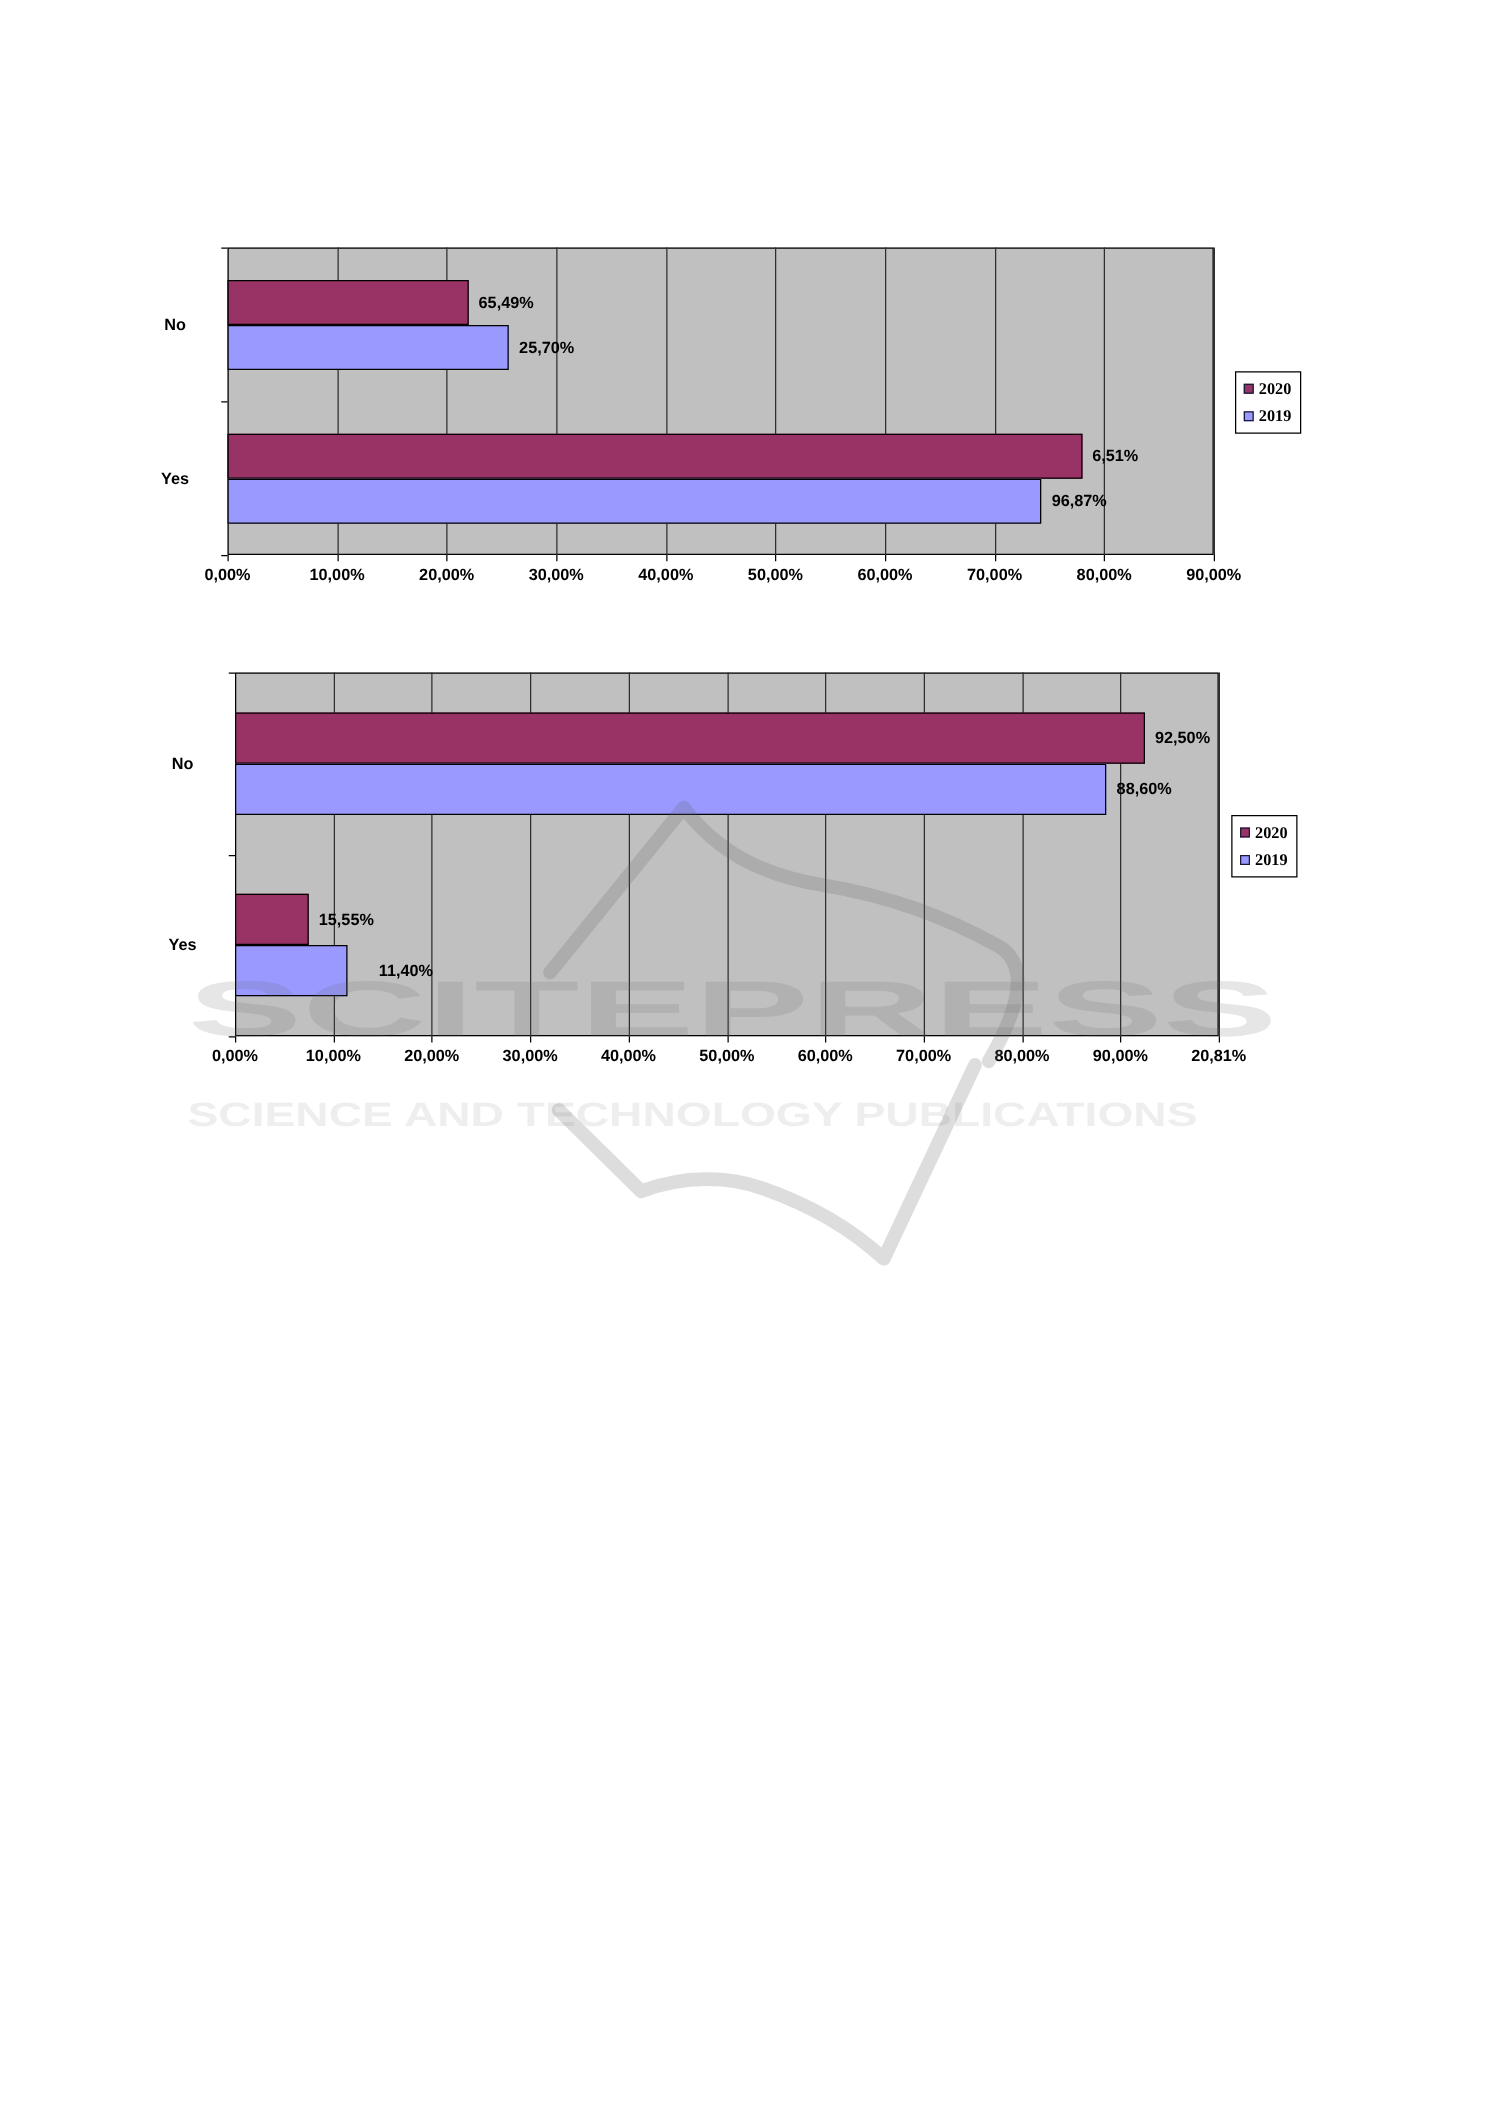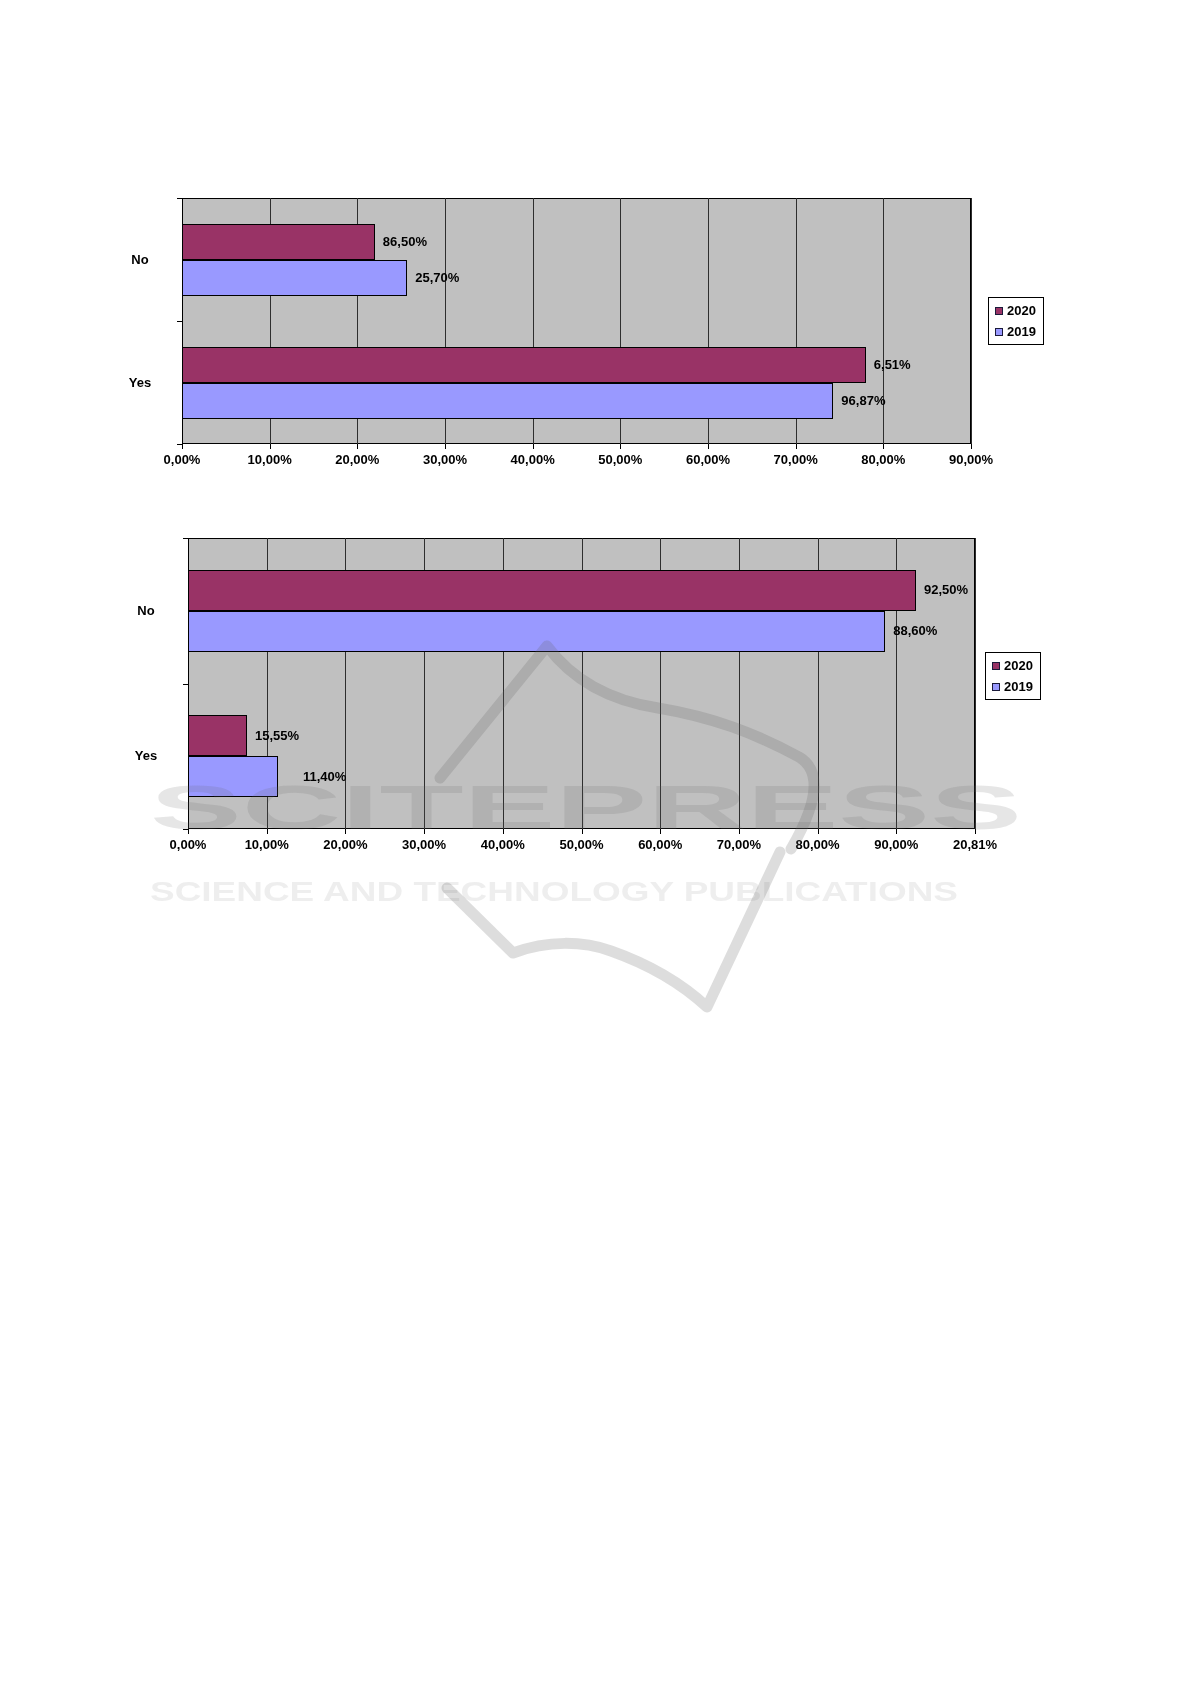--- a/index.html
+++ b/index.html
@@ -9,21 +9,21 @@
   .plot{position:absolute;background:#C0C0C0;border:1px solid #000;box-sizing:border-box;z-index:1;}
   .grid{position:absolute;width:1px;background:#2e2e2e;z-index:2;}
   .bar{position:absolute;border:1px solid #000;box-sizing:border-box;z-index:3;}
   .vlab{position:absolute;font-size:13px;font-weight:700;color:#000;white-space:nowrap;z-index:4;}
   .xlab{position:absolute;width:90px;text-align:center;font-size:13px;font-weight:700;color:#000;z-index:4;}
   .clab{position:absolute;width:60px;text-align:center;font-size:13px;font-weight:700;color:#000;z-index:4;}
   .tick{position:absolute;width:1px;height:5px;background:#000;z-index:4;}
   .tick-y{position:absolute;width:5px;height:1px;background:#000;z-index:4;}
   .legend{position:absolute;background:#fff;border:1px solid #000;padding:5px 7px 5px 6px;
           display:flex;flex-direction:column;gap:6px;z-index:4;}
-  .legend-item{display:flex;align-items:center;gap:4px;font-size:13px;font-weight:700;color:#000;white-space:nowrap;}
+  .legend-item{display:flex;align-items:center;gap:4px;font-size:13px;font-weight:700;color:#000;white-space:nowrap;font-family:Liberation Serif, serif;}
   .swatch{display:inline-block;width:8px;height:8px;border:1px solid #1a1a3a;box-sizing:border-box;}
   .watermark{position:absolute;left:0;top:0;z-index:6;pointer-events:none;}
 </style>
 </head>
 <body>
 
 <div class="page">
 
   <div class="chart">
       <div class="plot" style="left: 182px; top: 198px; width: 789px; height: 246px;"></div>
@@ -54,21 +54,21 @@
       <div class="xlab" style="left: 750.667px; top: 452px;">70,00%</div>
       <div class="tick" style="left: 883px; top: 444px;"></div>
       <div class="xlab" style="left: 838.333px; top: 452px;">80,00%</div>
       <div class="tick" style="left: 971px; top: 444px;"></div>
       <div class="xlab" style="left: 926px; top: 452px;">90,00%</div>
       <div class="tick-y" style="left: 177px; top: 198px;"></div>
       <div class="tick-y" style="left: 177px; top: 321px;"></div>
       <div class="tick-y" style="left: 177px; top: 444px;"></div>
       <div class="clab" style="left: 110px; top: 251.5px;">No</div>
       <div class="bar" style="left: 182px; top: 223.5px; width: 192.867px; height: 36px; background: rgb(153, 51, 102);"></div>
-      <div class="vlab" style="left: 382.867px; top: 233.5px;">86,50%</div>
+      <div class="vlab" style="left: 382.867px; top: 233.5px;">65,49%</div>
       <div class="bar" style="left: 182px; top: 259.5px; width: 225.303px; height: 36px; background: rgb(153, 153, 255);"></div>
       <div class="vlab" style="left: 415.303px; top: 269.5px;">25,70%</div>
       <div class="clab" style="left: 110px; top: 374.5px;">Yes</div>
       <div class="bar" style="left: 182px; top: 346.5px; width: 683.8px; height: 36px; background: rgb(153, 51, 102);"></div>
       <div class="vlab" style="left: 873.8px; top: 356.5px;">6,51%</div>
       <div class="bar" style="left: 182px; top: 382.5px; width: 651.363px; height: 36px; background: rgb(153, 153, 255);"></div>
       <div class="vlab" style="left: 841.363px; top: 392.5px;">96,87%</div>
       <div class="legend" style="left: 988px; top: 297px;">
         <div class="legend-item">
           <span class="swatch" style="background: rgb(153, 51, 102);"></span>

